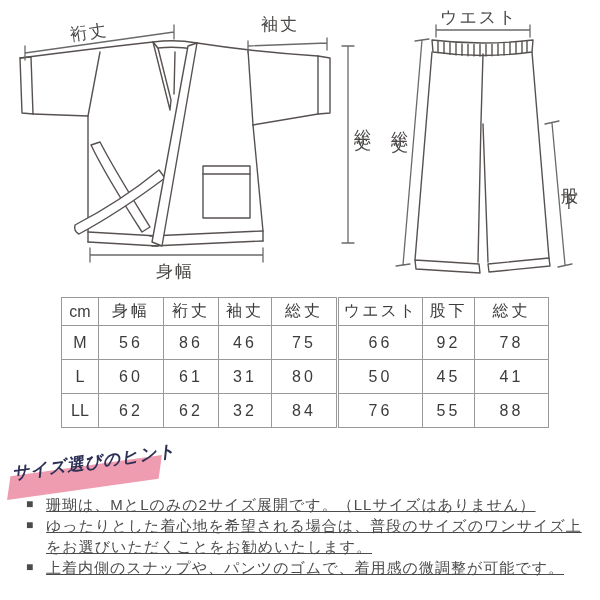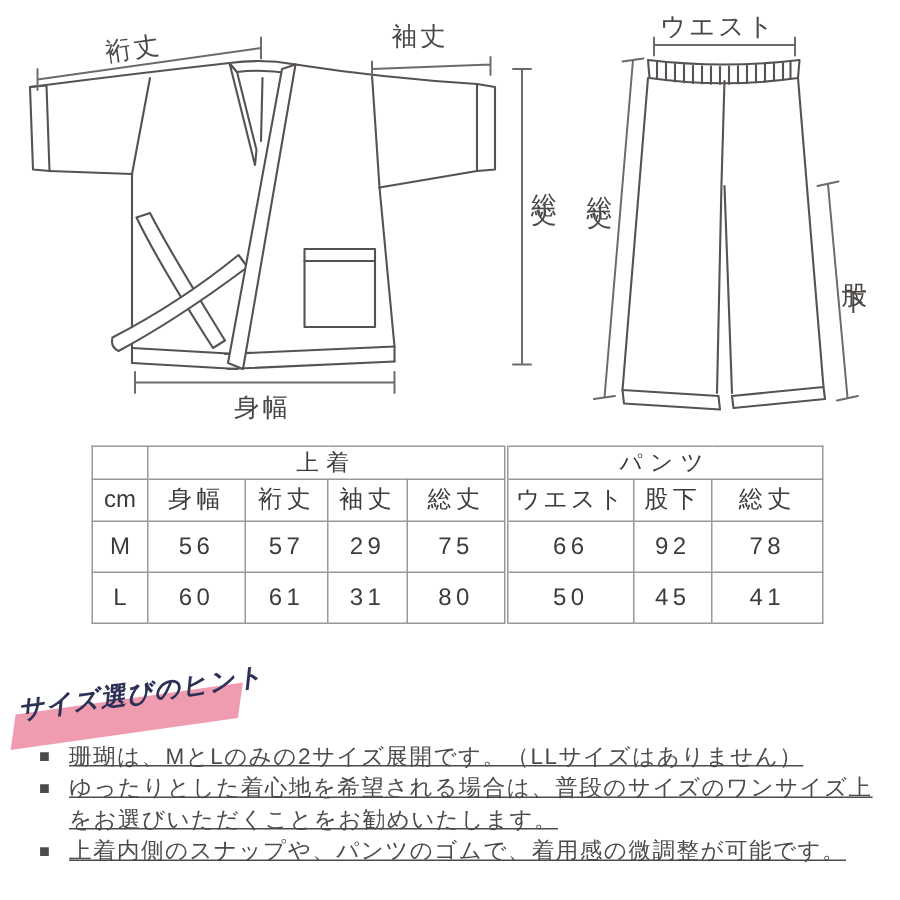--- a/index.html
+++ b/index.html
@@ -112,54 +112,59 @@
       <col style="width:37px">
         <col style="width:65px">
         <col style="width:55px">
         <col style="width:53px">
       <col style="width:66px">
         <col style="width:85px">
         <col style="width:52px">
         <col style="width:74px">
     </colgroup>
     <tbody>
-      <tr class="r-grp">
-        <td></td>
-        <td colspan="4">上着</td>
-        <td colspan="3" class="dbl">パンツ</td>
-      </tr>
       <tr class="r-head">
         <td style="letter-spacing:0">cm</td>
         <td>身幅</td>
         <td>裄丈</td>
         <td>袖丈</td>
         <td>総丈</td>
         <td class="dbl c-waist">ウエスト</td>
         <td>股下</td>
         <td>総丈</td>
       </tr>
       <tr class="r-data">
         <td style="letter-spacing:0">M</td>
         <td>56</td>
-        <td>57</td>
-        <td>29</td>
+        <td>86</td>
+        <td>46</td>
         <td>75</td>
         <td class="dbl">66</td>
         <td>92</td>
         <td>78</td>
       </tr>
       <tr class="r-data">
         <td style="letter-spacing:0">L</td>
         <td>60</td>
         <td>61</td>
         <td>31</td>
         <td>80</td>
         <td class="dbl">50</td>
         <td>45</td>
         <td>41</td>
+      </tr>
+      <tr class="r-data">
+        <td style="letter-spacing:0">LL</td>
+        <td>62</td>
+        <td>62</td>
+        <td>32</td>
+        <td>84</td>
+        <td class="dbl">76</td>
+        <td>55</td>
+        <td>88</td>
       </tr>
     </tbody>
   </table>
 
   <div id="hint-title-wrap">
     <div id="hint-title-band"></div>
     <div id="hint-title-text">サイズ選びのヒント</div>
   </div>
 
   <div id="hint-list">

